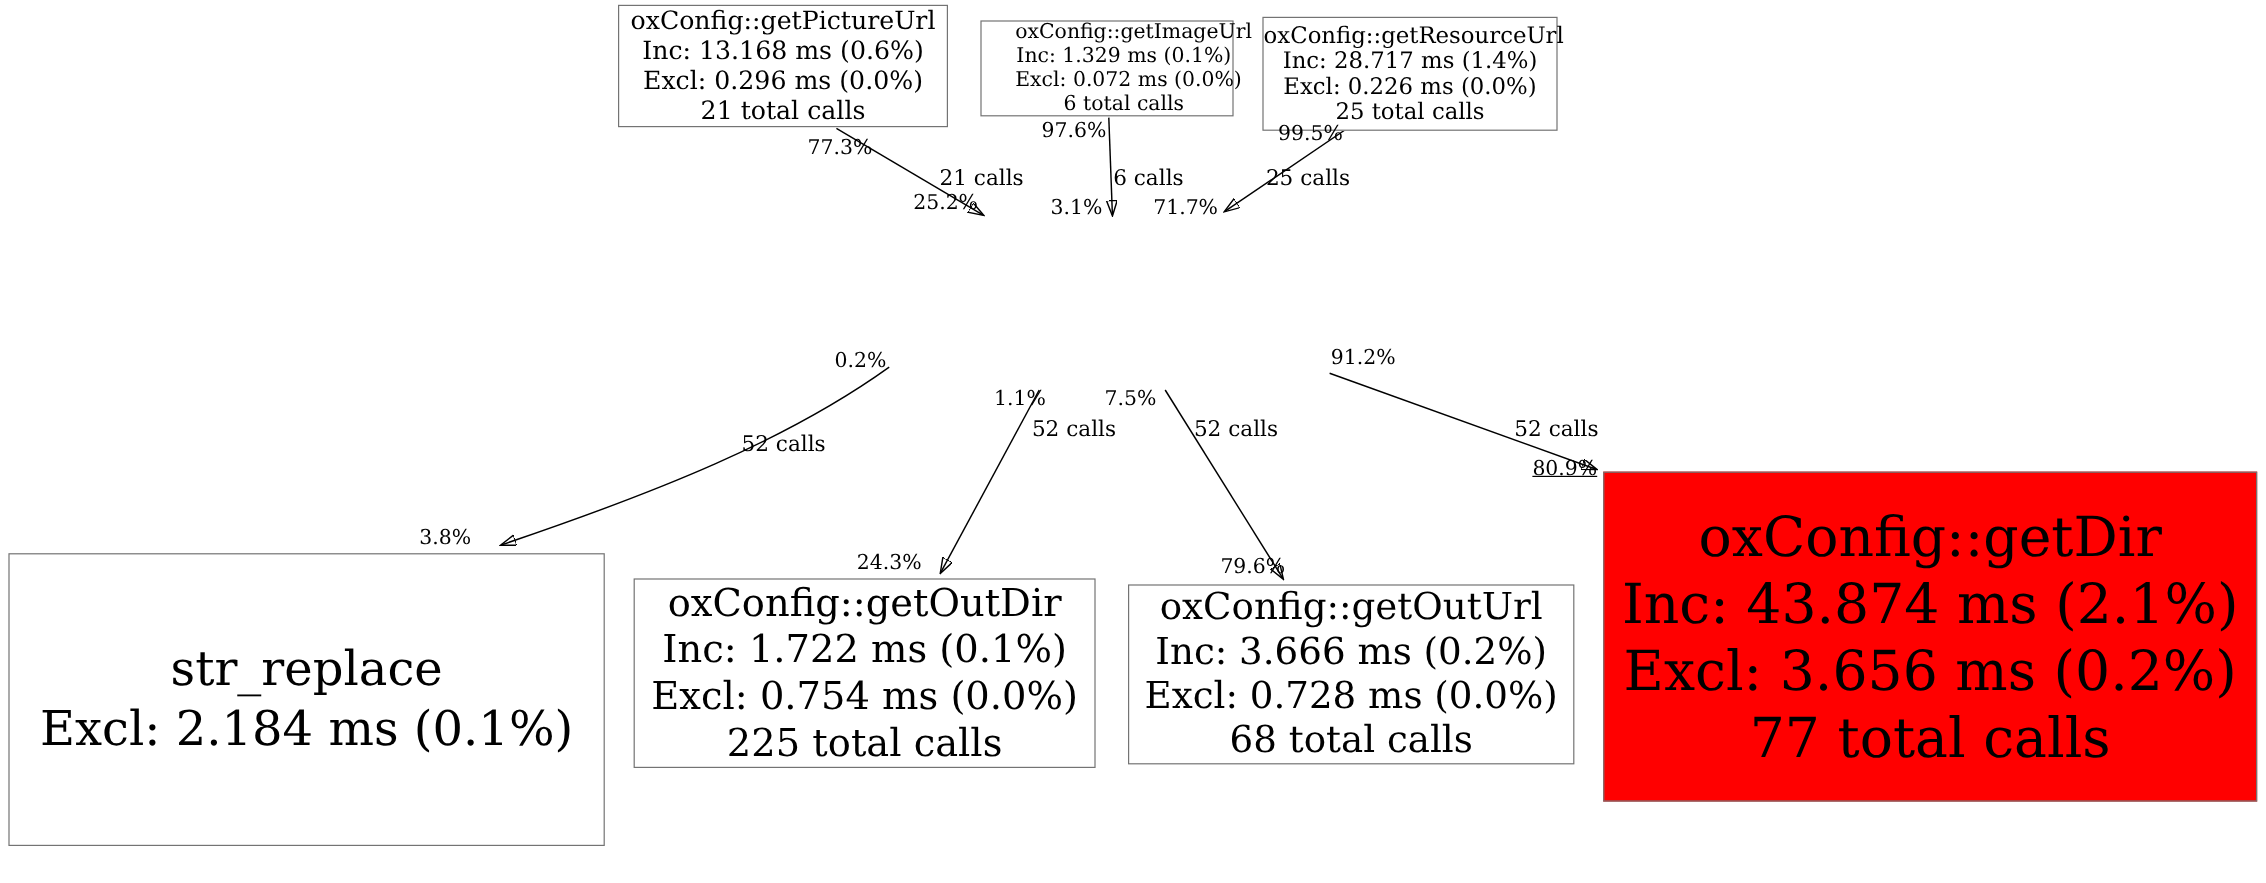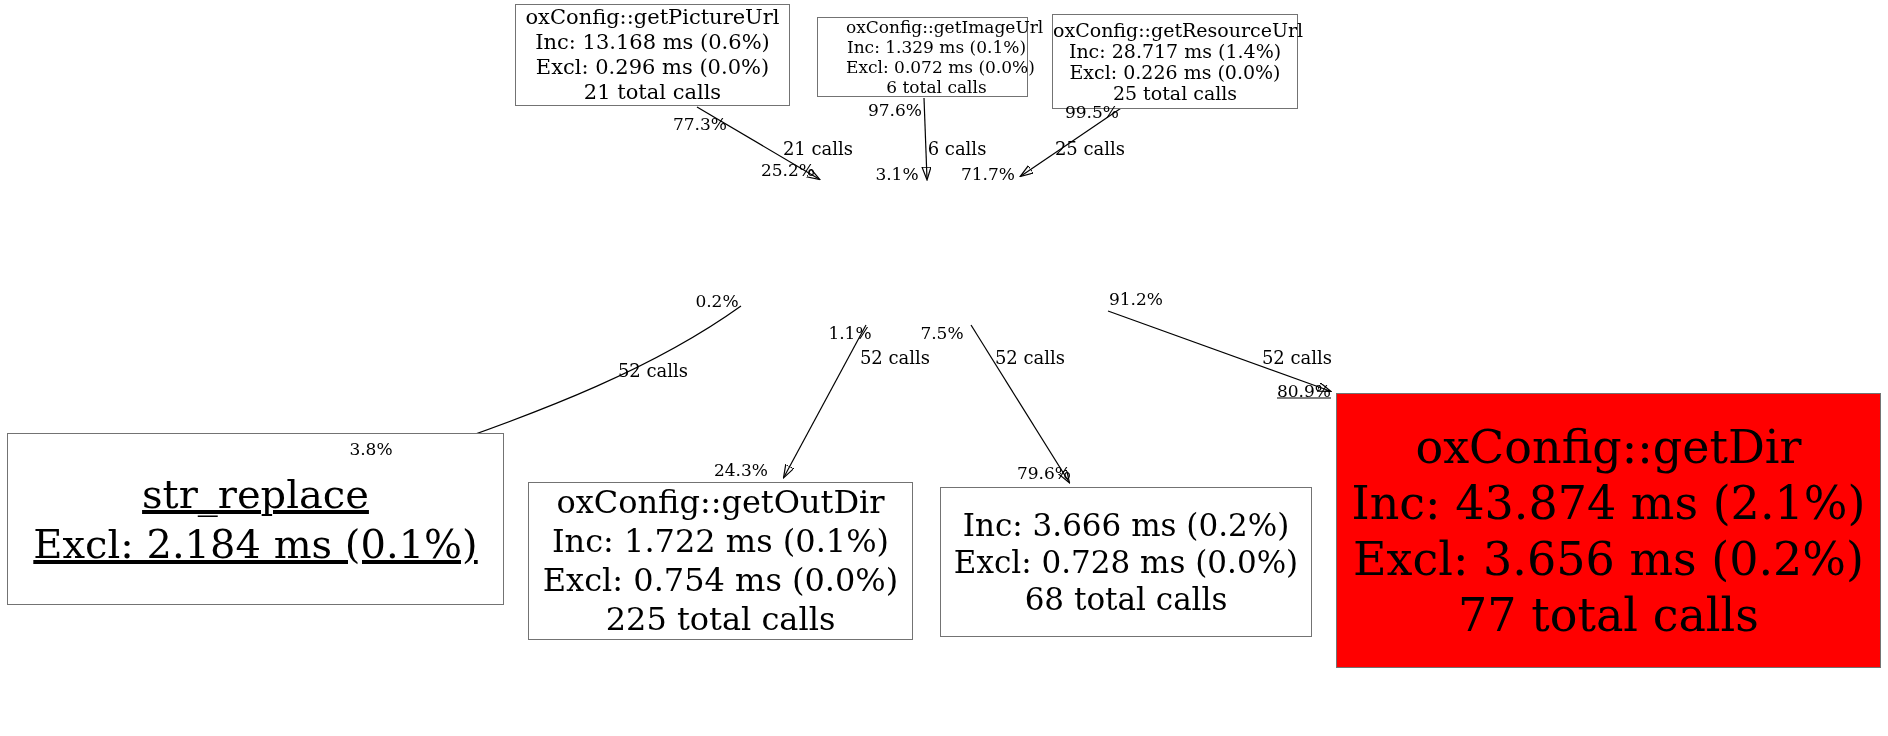--- a/index.html
+++ b/index.html
@@ -59,33 +59,34 @@
   </div>
 
   <div class="node" style="left:1052px; top:14px; width:246px; height:95px; font-size:19px; line-height:21px;">
     <div class="nline">oxConfig::getResourceUrl</div>
     <div class="nline">Inc: 28.717 ms (1.4%)</div>
     <div class="nline">Excl: 0.226 ms (0.0%)</div>
     <div class="nline">25 total calls</div>
   </div>
 
 
-  <div class="node" style="left:7px; top:433px; width:497px; height:172px; font-size:40px; line-height:50px;text-decoration:underline;">
+  <div class="node" style="left:7px; top:461px; width:497px; height:244px; font-size:40px; line-height:50px;">
     <div class="nline">str_replace</div>
     <div class="nline">Excl: 2.184 ms (0.1%)</div>
   </div>
 
   <div class="node" style="left:528px; top:482px; width:385px; height:158px; font-size:32px; line-height:39px;">
     <div class="nline">oxConfig::getOutDir</div>
     <div class="nline">Inc: 1.722 ms (0.1%)</div>
     <div class="nline">Excl: 0.754 ms (0.0%)</div>
     <div class="nline">225 total calls</div>
   </div>
 
   <div class="node" style="left:940px; top:487px; width:372px; height:150px; font-size:31px; line-height:37px;">
+    <div class="nline">oxConfig::getOutUrl</div>
     <div class="nline">Inc: 3.666 ms (0.2%)</div>
     <div class="nline">Excl: 0.728 ms (0.0%)</div>
     <div class="nline">68 total calls</div>
   </div>
 
   <div class="node hot" style="left:1336px; top:393px; width:545px; height:275px; font-size:46px; line-height:56px;">
     <div class="nline">oxConfig::getDir</div>
     <div class="nline">Inc: 43.874 ms (2.1%)</div>
     <div class="nline">Excl: 3.656 ms (0.2%)</div>
     <div class="nline">77 total calls</div>

